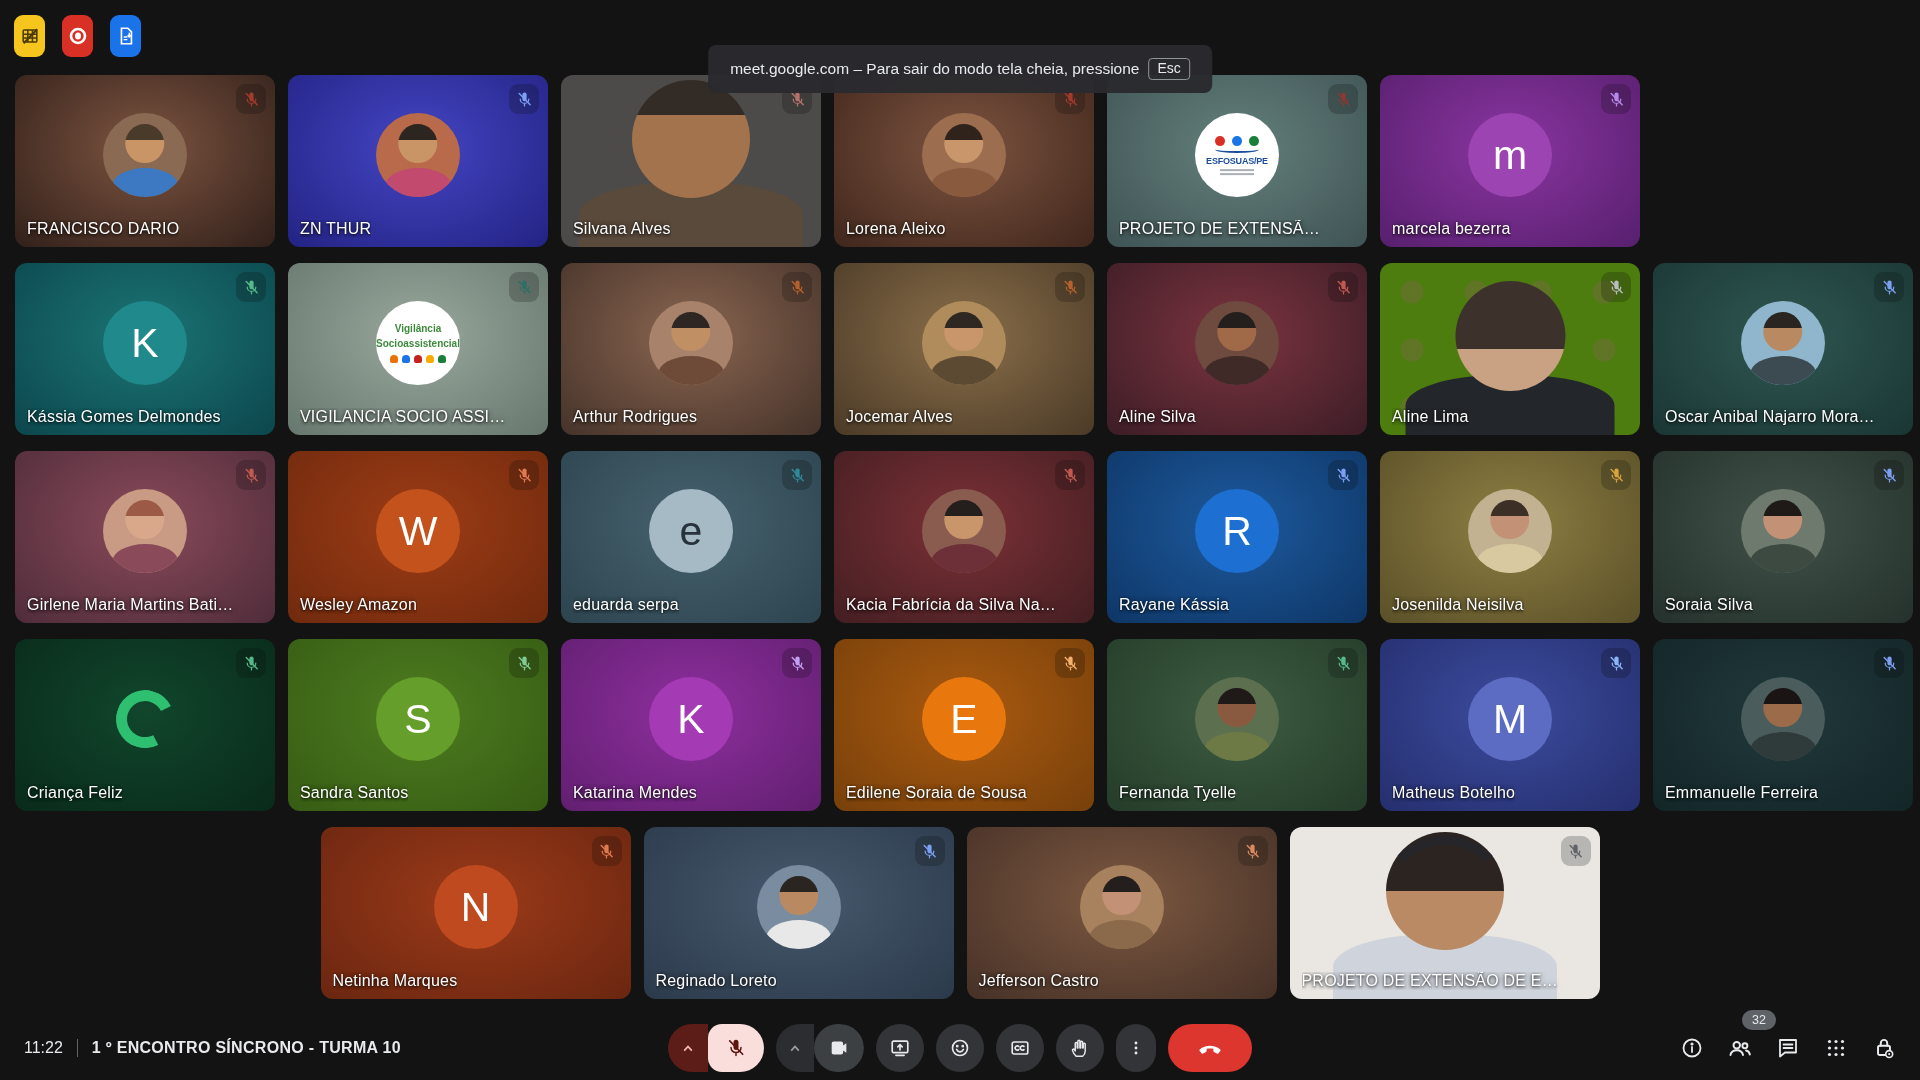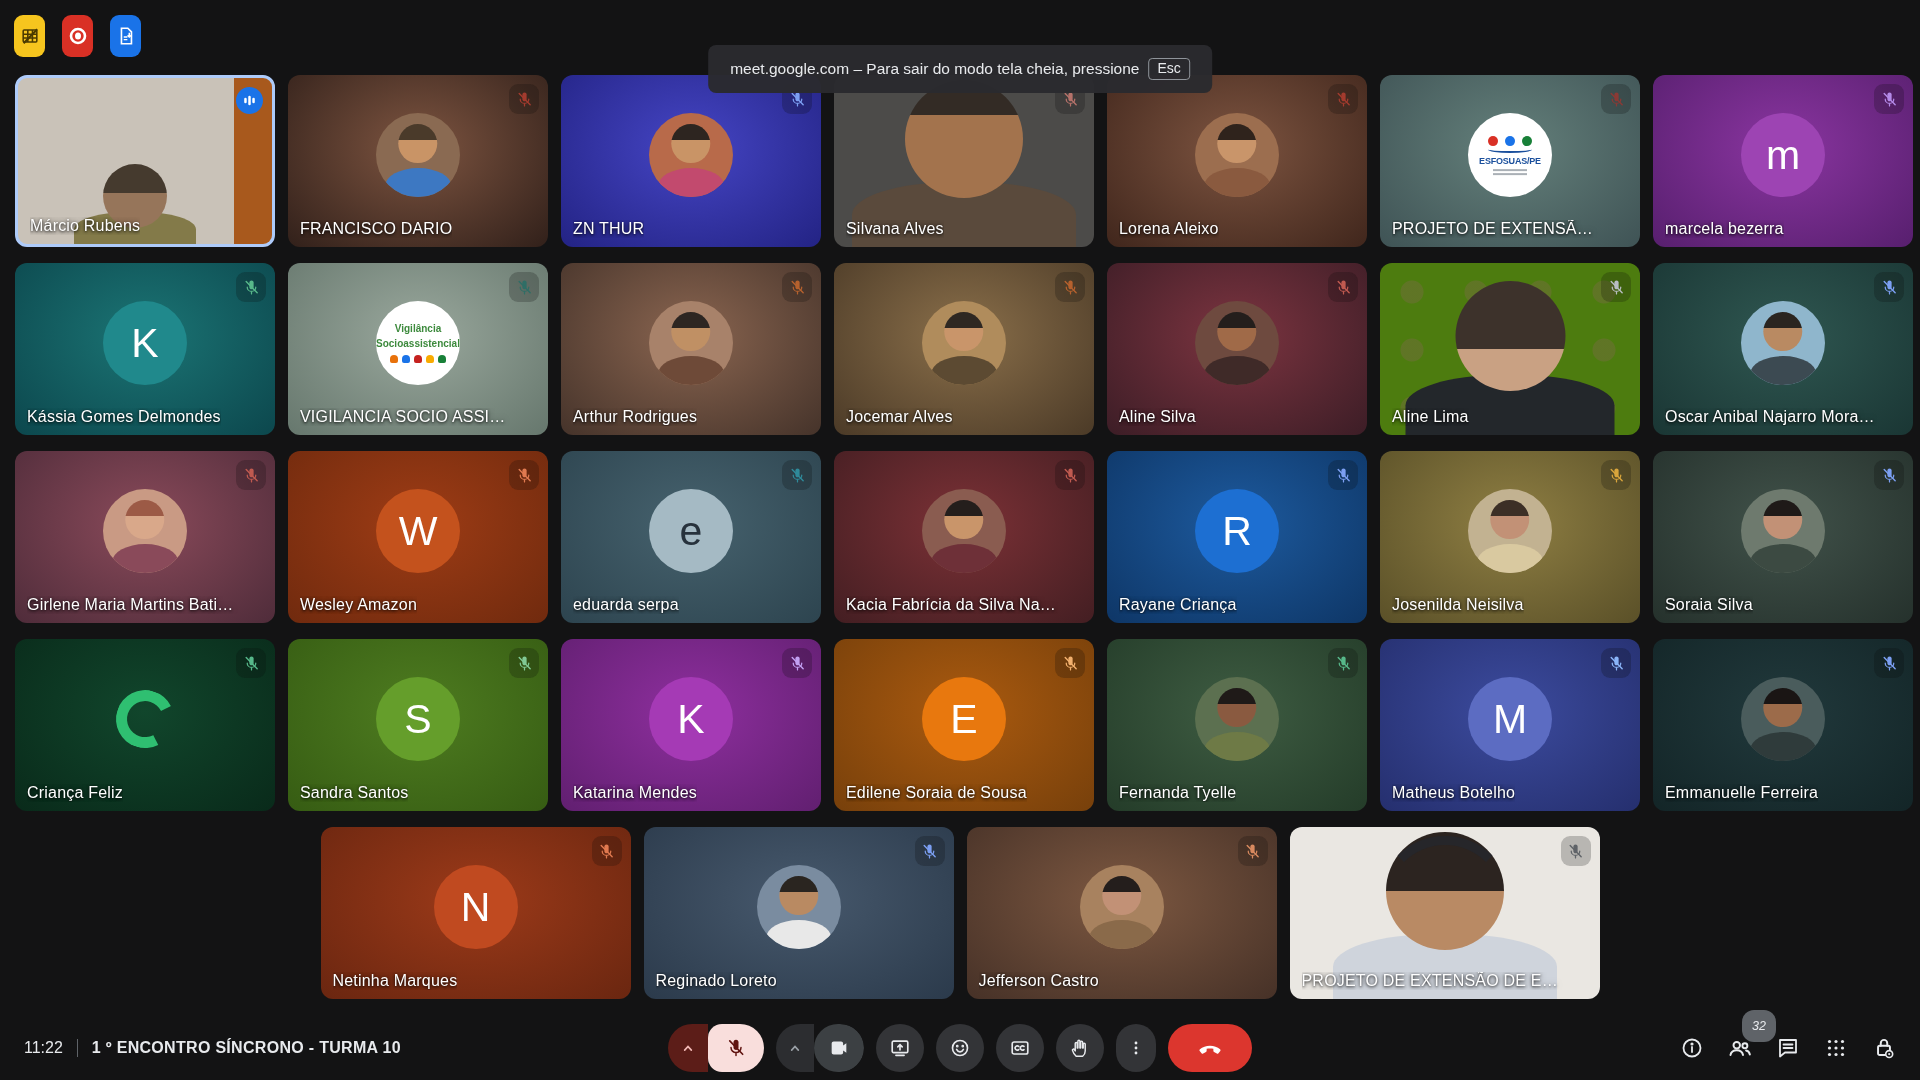--- a/index.html
+++ b/index.html
@@ -90,23 +90,23 @@
   .grp { display:flex; align-items:center; height:48px; border-radius:24px; overflow:hidden; cursor:pointer; }
   .grp > span { display:flex; align-items:center; justify-content:center; height:100%; border:none; cursor:pointer; }
   .mic-grp .grp-arrow { width:40px; background:#5c1d18; }
   .mic-grp .grp-main  { width:56px; background:#f9dedc; border-radius:14px; }
   .cam-grp .grp-arrow { width:38px; background:#2c2d30; }
   .cam-grp .grp-main  { width:50px; background:#3c4043; border-radius:24px; }
   .end-call { width:84px; background:#dc362e; }
   .bb-right { position:absolute; right:12px; display:flex; align-items:center; }
   .icon-btn { width:48px; height:48px; background:transparent; border:none; display:flex;
               align-items:center; justify-content:center; cursor:pointer; position:relative; }
-  .count-badge { position:absolute; top:-14px; left:26px; min-width:34px; height:32px;
+  .count-badge { position:absolute; top:-14px; left:26px; min-width:34px; height:20px;
                  background:#5f6368; color:#e8eaed; border-radius:12px; font-size:12.5px;
-                 display:flex; align-items:center; justify-content:center; padding:0 6px;font-style:italic; }
+                 display:flex; align-items:center; justify-content:center; padding:0 6px; }
   svg { display:block; }
 </style>
 </head>
 <body>
 
 <div class="stage">
 
   <div class="ext-bar">
     <button class="ext-btn" style="background:#f6c51e">
       <span>
@@ -138,35 +138,20 @@
     </button>
   </div>
 
   <div class="toast">
     <span>meet.google.com – Para sair do modo tela cheia, pressione</span>
     <span class="esc-key">Esc</span>
   </div>
 
   <div class="grid">
       <div class="tile-row">
-        <div class="tile video" style="border: 3px solid rgb(174, 203, 250); background: rgb(201, 194, 184);">
-          <div class="v-accent" style="background: rgb(168, 89, 29);"></div>
-          <div class="v-person" style="left: 46%;">
-            <div class="v-head" style="width: 64px; height: 64px; background: linear-gradient(rgb(69, 58, 46) 0px, rgb(69, 58, 46) 46%, rgb(150, 117, 90) 46%);"></div>
-            <div class="v-body" style="width: 122px; height: 38px; background: rgb(131, 122, 73);"></div>
-          </div>
-          <span class="tile-name">Márcio Rubens</span>
-          <div class="sound-ind" style="background: rgb(26, 115, 232);">
-            <svg width="13" height="13" viewBox="0 0 14 14">
-              <rect x="1.3" y="4" width="2.7" height="6" rx="1.35" fill="#fff"></rect>
-              <rect x="5.65" y="2" width="2.7" height="10" rx="1.35" fill="#fff"></rect>
-              <rect x="10" y="4" width="2.7" height="6" rx="1.35" fill="#fff"></rect>
-            </svg>
-          </div>
-        </div>
         <div class="tile" style="background: radial-gradient(at 50% 42%, rgb(125, 84, 64) 0%, rgb(49, 32, 26) 100%);">
           <div class="avatar" style="background: rgb(138, 106, 82);">
             <div class="pa-head" style="background: linear-gradient(rgb(74, 58, 42) 0px, rgb(74, 58, 42) 40%, rgb(201, 148, 102) 40%);"></div>
             <div class="pa-body" style="background: rgb(61, 120, 194);"></div>
           </div>
           <span class="tile-name">FRANCISCO DARIO</span>
           <div class="mic-badge">
             <svg width="17" height="17" viewBox="0 0 24 24">
               <path fill="#a33b2e" d="M12 14.5c1.66 0 3-1.34 3-3V5a3 3 0 0 0-6 0v6.5c0 1.66 1.34 3 3 3z"></path>
               <path fill="none" stroke="#a33b2e" stroke-width="1.8" stroke-linecap="round" d="M6 11.5a6 6 0 0 0 12 0M12 17.5V21"></path>
@@ -412,21 +397,21 @@
               <path fill="#c05a50" d="M12 14.5c1.66 0 3-1.34 3-3V5a3 3 0 0 0-6 0v6.5c0 1.66 1.34 3 3 3z"></path>
               <path fill="none" stroke="#c05a50" stroke-width="1.8" stroke-linecap="round" d="M6 11.5a6 6 0 0 0 12 0M12 17.5V21"></path>
               <path stroke="#c05a50" stroke-width="2" stroke-linecap="round" d="M4.5 3.5l15.5 16"></path>
             </svg>
           </div>
         </div>
         <div class="tile" style="background: radial-gradient(at 50% 42%, rgb(29, 90, 158) 0%, rgb(14, 54, 102) 100%);">
           <div class="avatar letter-av" style="background: rgb(29, 111, 210);">
             <span style="color: rgb(255, 255, 255);">R</span>
           </div>
-          <span class="tile-name">Rayane Criança</span>
+          <span class="tile-name">Rayane Kássia</span>
           <div class="mic-badge">
             <svg width="17" height="17" viewBox="0 0 24 24">
               <path fill="#7c9ff2" d="M12 14.5c1.66 0 3-1.34 3-3V5a3 3 0 0 0-6 0v6.5c0 1.66 1.34 3 3 3z"></path>
               <path fill="none" stroke="#7c9ff2" stroke-width="1.8" stroke-linecap="round" d="M6 11.5a6 6 0 0 0 12 0M12 17.5V21"></path>
               <path stroke="#7c9ff2" stroke-width="2" stroke-linecap="round" d="M4.5 3.5l15.5 16"></path>
             </svg>
           </div>
         </div>
         <div class="tile" style="background: radial-gradient(at 50% 42%, rgb(143, 127, 67) 0%, rgb(90, 80, 40) 100%);">
           <div class="avatar" style="background: rgb(194, 178, 145);">

